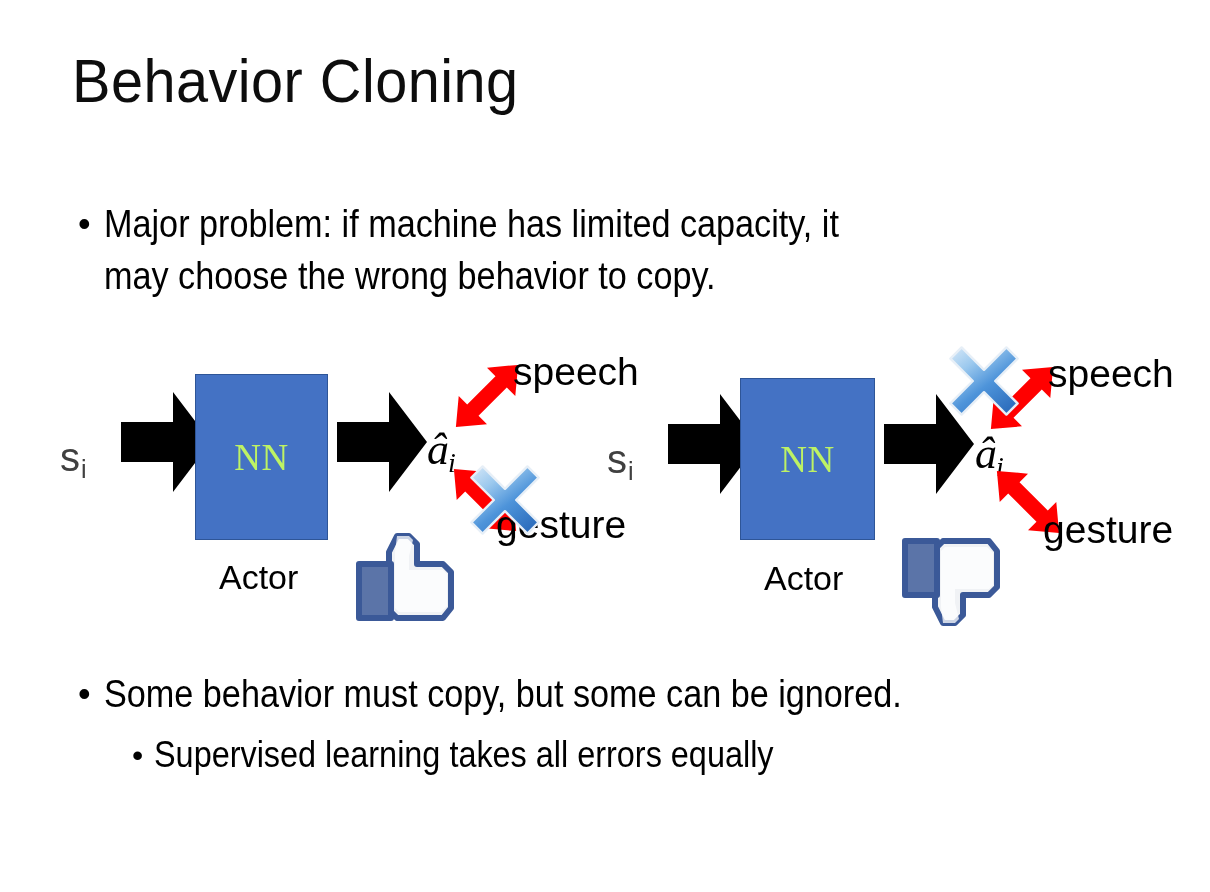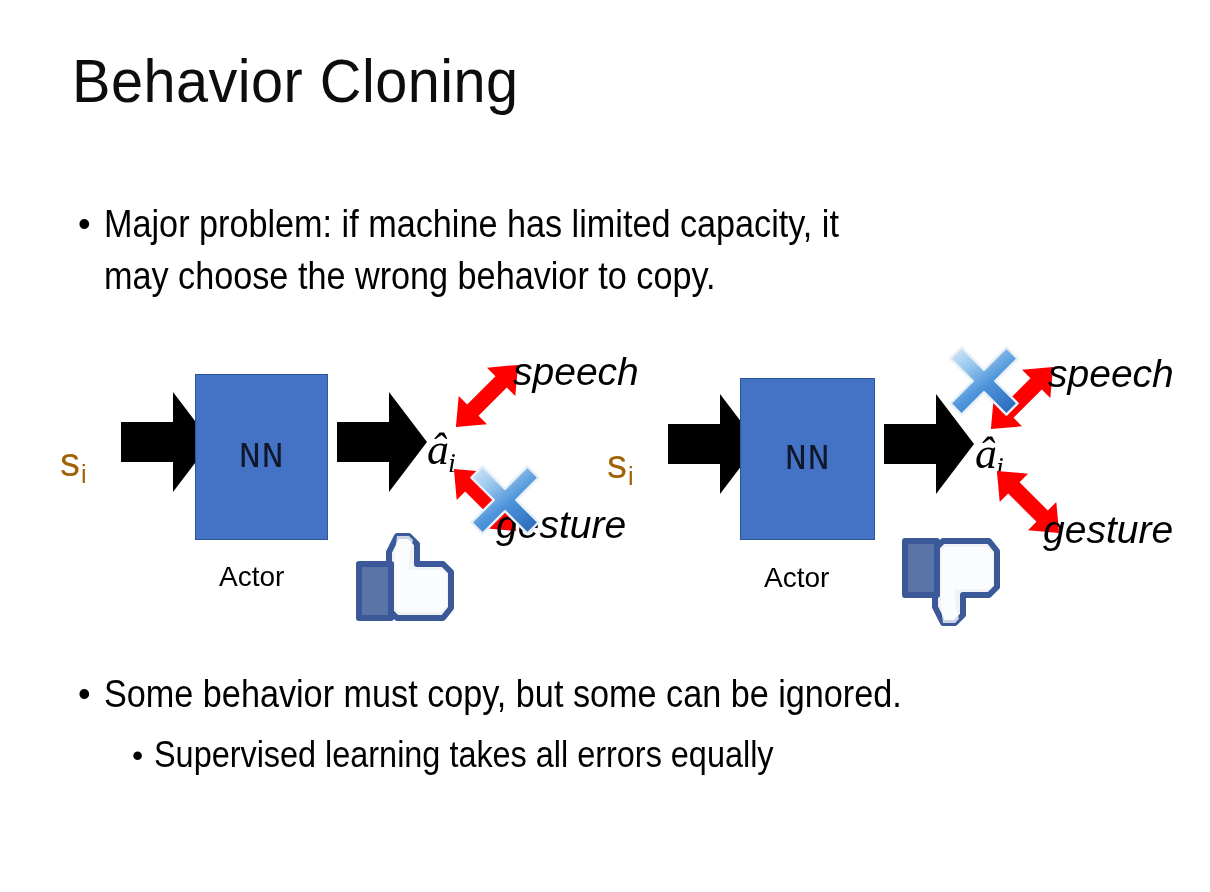--- a/index.html
+++ b/index.html
@@ -77,52 +77,52 @@
     top: 340px;
     height: 290px;
   }
   #diagram-left  { left: 18px;  width: 610px; }
   #diagram-right { left: 565px; width: 645px; }
 
   .state-label {
     position: absolute;
     font-family: "Liberation Sans", sans-serif;
     font-size: 40px;
-    line-height: 56px;
-    color: #a16207;
+    line-height: 47px;
+    color: #404040;
     white-space: nowrap;
   }
   .state-label sub {
     font-size: 25px;
     vertical-align: baseline;
     position: relative;
     top: 7px;
     left: 1px;
   }
 
   .nn-box {
     position: absolute;
     background: #4472C4;
     border: 1px solid #2E5597;
     box-sizing: border-box;
     display: flex;
     align-items: center;
     justify-content: center;
   }
   .nn-label {
-    color: #0f172a;
-    font-family: Liberation Mono, monospace;
+    color: #bef264;
+    font-family: Liberation Serif, serif;
     font-size: 37px;
     line-height: 37px;
     letter-spacing: 0.5px;
   }
   .actor-label {
     position: absolute;
     font-family: "Liberation Sans", sans-serif;
-    font-size: 28px;
+    font-size: 34px;
     line-height: 36px;
     color: #000;
     white-space: nowrap;
   }
 
   .black-arrow { position: absolute; }
 
   .action-label {
     position: absolute;
     font-family: "Liberation Serif", serif;
@@ -146,21 +146,20 @@
   .blue-x    { position: absolute; }
   .thumb     { position: absolute; }
 
   .out-label {
     position: absolute;
     font-family: "Liberation Sans", sans-serif;
     font-size: 39px;
     line-height: 39px;
     color: #000;
     white-space: nowrap;
-    font-style: italic;
   }
 </style>
 </head>
 <body>
 
 <div class="slide">
 
   <div class="slide-title">Behavior Cloning</div>
 
   <div class="bullet-block" id="bullet-top">

